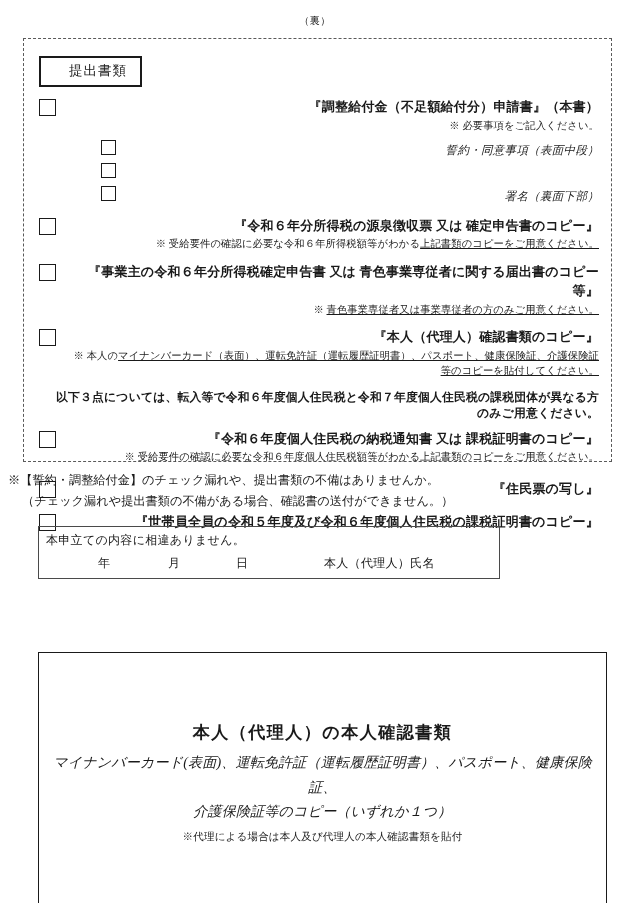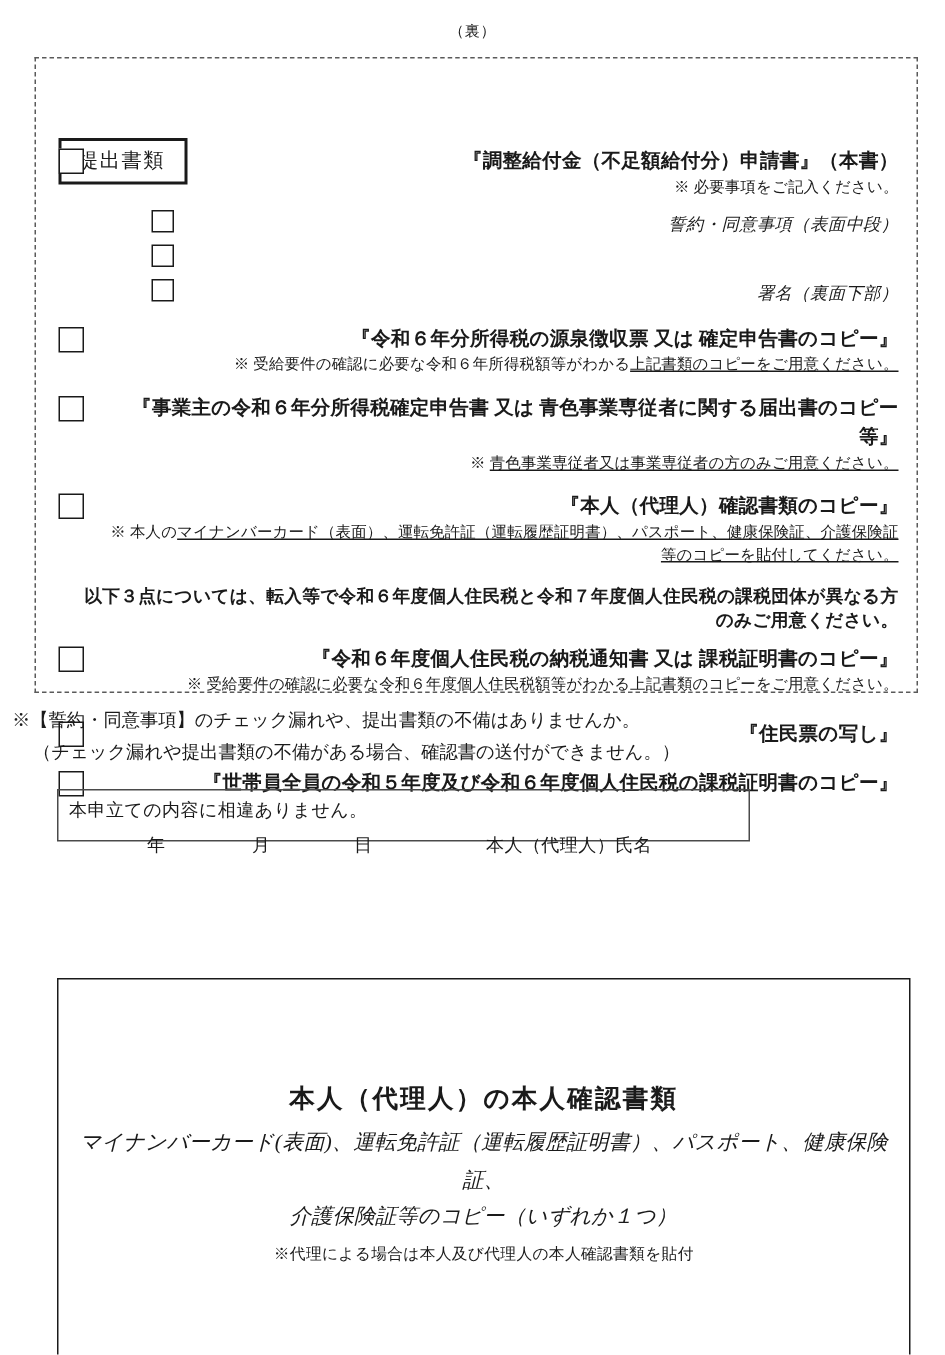--- a/index.html
+++ b/index.html
@@ -36,25 +36,24 @@
     height: 424px;
     border: 1px dashed #5a5a5a;
     box-sizing: border-box;
   }
 
   .section-title-box {
     position: absolute;
     left: 15px;
     top: 17px;
     border: 2px solid #1a1a1a;
-    padding: 4px 13px 5px 11px;
+    padding: 4px 13px 5px 28px;
     font-size: 13.5px;
     letter-spacing: 1px;
     background: #fff;
-    margin-top: 36px;
   }
 
   .items {
     position: absolute;
     left: 15px;
     top: 58px;
     width: 560px;
     text-align: right;
   }
 
@@ -141,21 +140,21 @@
     line-height: 1.75;
   }
   .warning .l2 { display: block; padding-left: 14px; }
 
   
   .decl-box {
     position: absolute;
     left: 38px;
     top: 526px;
     width: 462px;
-    height: 35px;
+    height: 53px;
     border: 1px solid #4a4a4a;
     box-sizing: border-box;
   }
   .decl-line1 {
     position: absolute;
     left: 7px;
     top: 5px;
     font-size: 12px;
     letter-spacing: 0.3px;
   }
@@ -285,21 +284,21 @@
 
     <div class="item">
       <span class="chk"></span>
       <span class="item-label">『世帯員全員の令和５年度及び令和６年度個人住民税の課税証明書のコピー』</span>
     </div>
 
   </div>
 </div>
 
 <div class="warning">
-  <span>※【誓約・同意事項】のチェック漏れや、提出書類の不備はありませんか。</span>
+  <span>※【誓約・調整給付金】のチェック漏れや、提出書類の不備はありませんか。</span>
   <span class="l2">（チェック漏れや提出書類の不備がある場合、確認書の送付ができません。）</span>
 </div>
 
 <div class="decl-box">
   <div class="decl-line1">本申立ての内容に相違ありません。</div>
   <div class="decl-line2">
     <span class="y">年</span>
     <span class="m">月</span>
     <span class="d">日</span>
     <span class="nm">本人（代理人）氏名</span>

